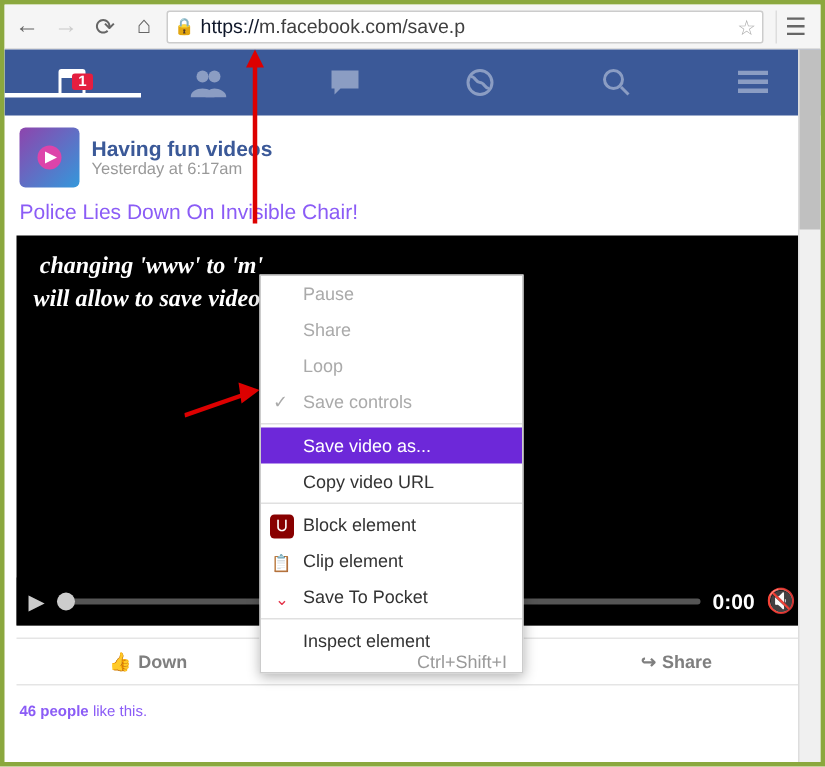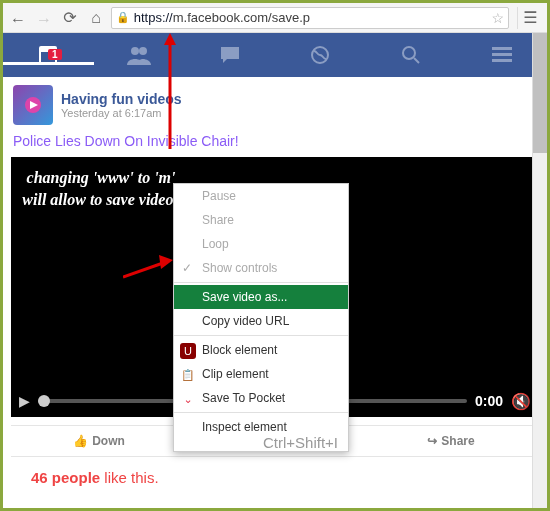--- a/index.html
+++ b/index.html
@@ -29,28 +29,28 @@
 .arrow-menu { position: absolute; top: 250px; left: 120px; pointer-events: none; z-index: 100; }
 .video-controls { position: absolute; bottom: 0; left: 0; right: 0; height: 32px; background: rgba(0,0,0,0.6); display: flex; align-items: center; padding: 0 8px; gap: 8px; }
 .play-btn { color: #ccc; font-size: 14px; }
 .progress { flex: 1; height: 4px; background: #555; border-radius: 2px; position: relative; }
 .progress-handle { position: absolute; left: 0; top: -4px; width: 12px; height: 12px; background: #ccc; border-radius: 50%; }
 .time { color: #fff; font-size: 14px; font-weight: bold; }
 .mute { color: #ccc; font-size: 16px; }
 .context-menu { position: absolute; top: 180px; left: 170px; width: 176px; background: #fff; border: 1px solid #ccc; box-shadow: 0 2px 8px rgba(0,0,0,0.3); z-index: 50; font-size: 12px; }
 .menu-item { padding: 5px 10px 5px 28px; color: #333; cursor: pointer; position: relative; }
 .menu-item.disabled { color: #aaa; }
-.menu-item.highlighted { background: #15803d; color: #fff; }
+.menu-item.highlighted { background: #6d28d9; color: #fff; }
 .menu-item .check { position: absolute; left: 8px; }
 .menu-item .icon { position: absolute; left: 6px; width: 16px; height: 16px; display: flex; align-items: center; justify-content: center; font-size: 11px; }
 .menu-sep { height: 1px; background: #e0e0e0; margin: 2px 0; }
-.menu-item .shortcut { float: right; color: #999; font-size: 15px; }
+.menu-item .shortcut { float: right; color: #999; font-size: 12px; }
 .actions { display: flex; border-top: 1px solid #e5e5e5; border-bottom: 1px solid #e5e5e5; margin: 8px; }
 .action { flex: 1; padding: 8px; text-align: center; color: #7f7f7f; font-size: 12px; font-weight: bold; cursor: pointer; display: flex; align-items: center; justify-content: center; gap: 4px; }
-.likes-text { padding: 4px 28px; font-size: 15px; color: #ef4444; }
+.likes-text { padding: 4px 10px; font-size: 10px; color: #8b5cf6; }
 .likes-text b { font-weight: bold; }
 .scrollbar { position: absolute; right: 0; top: 30px; bottom: 0; width: 15px; background: #f0f0f0; border-left: 1px solid #ddd; }
 .scroll-thumb { position: absolute; top: 0; width: 100%; height: 120px; background: #c0c0c0; }
 </style>
 </head>
 <body>
 
 <div class="browser-bar">
   <div class="nav-btn">←</div>
   <div class="nav-btn" style="color:#ccc">→</div>
@@ -133,21 +133,21 @@
       </div>
     <span class="time">0:00</span>
     <span class="mute">🔇</span>
   </div>
 </div>
 
 <div class="context-menu">
   <div class="menu-item disabled">Pause</div>
   <div class="menu-item disabled">Share</div>
   <div class="menu-item disabled">Loop</div>
-  <div class="menu-item disabled"><span class="check">✓</span><span>Show controls</span></div>
+  <div class="menu-item disabled"><span class="check">✓</span><span>Save controls</span></div>
   <div class="menu-sep"></div>
   <div class="menu-item highlighted">Save video as...</div>
   <div class="menu-item">Copy video URL</div>
   <div class="menu-sep"></div>
   <div class="menu-item"><span class="icon" style="background:#800;color:#fff;border-radius:3px">U</span><span>Block element</span></div>
   <div class="menu-item"><span class="icon">📋</span><span>Clip element</span></div>
   <div class="menu-item"><span class="icon" style="color:#e4364c">⌄</span><span>Save To Pocket</span></div>
   <div class="menu-sep"></div>
   <div class="menu-item"><span>Inspect element</span><span class="shortcut">Ctrl+Shift+I</span></div>
 </div>

